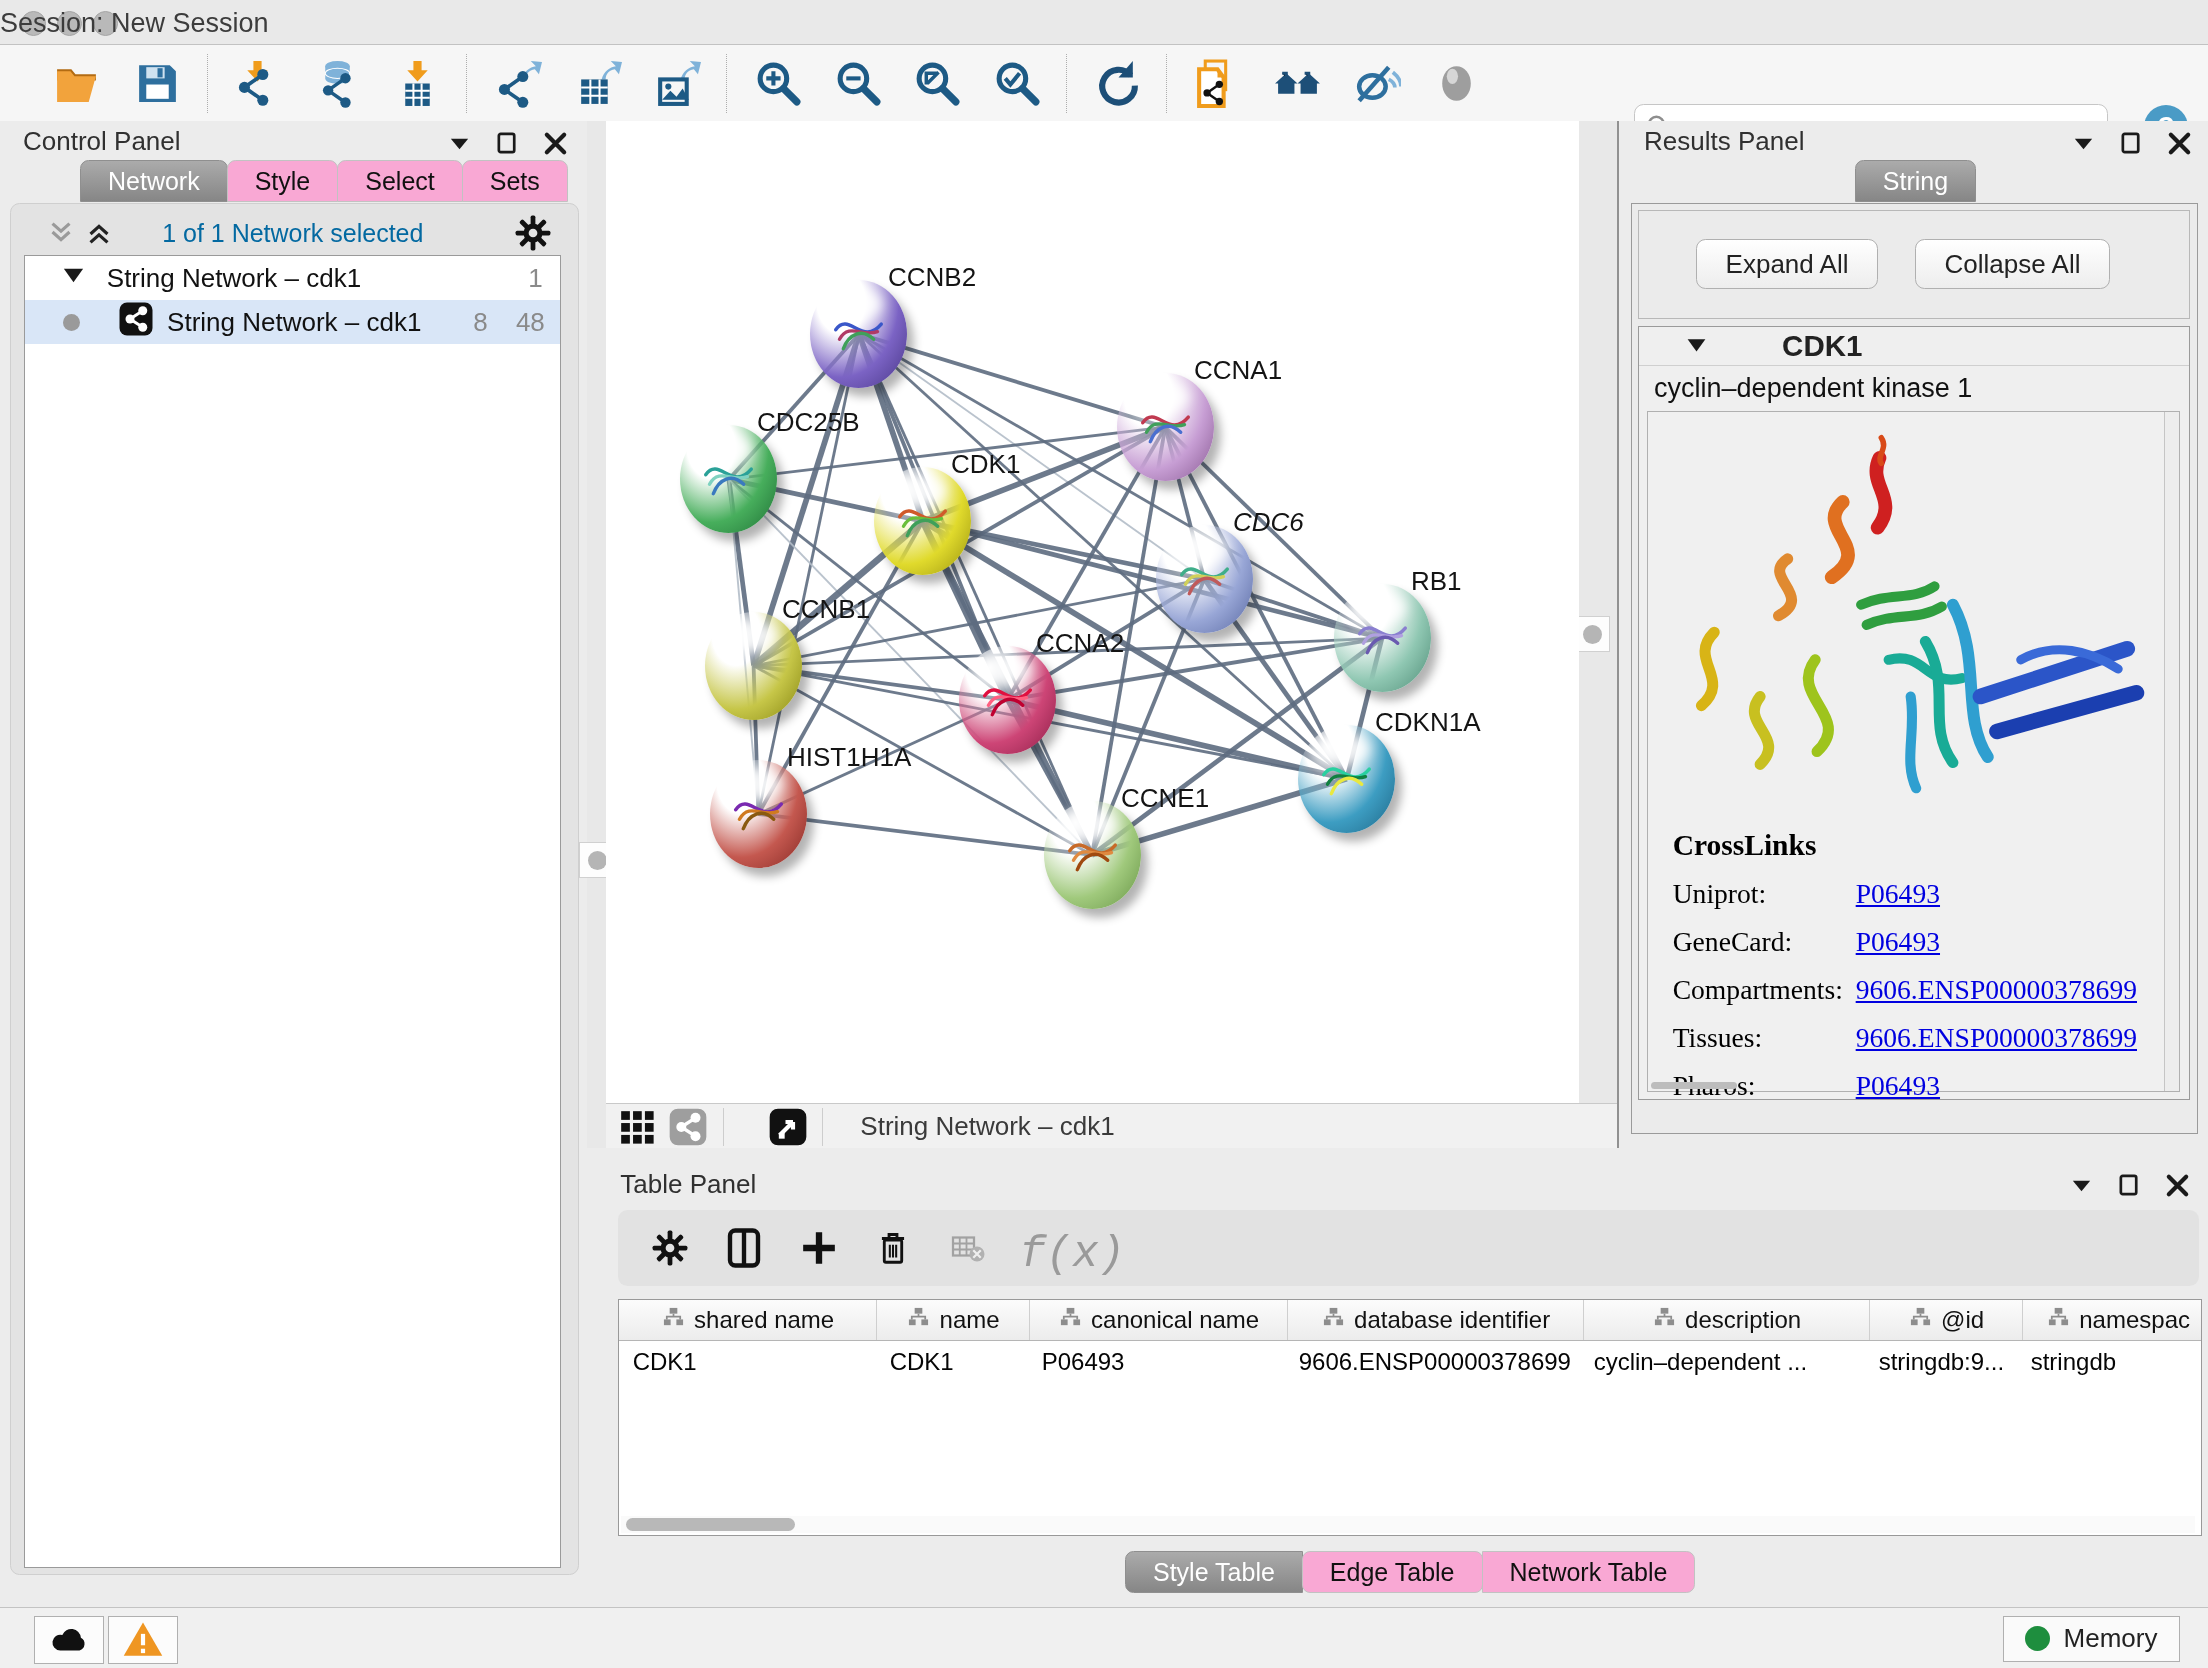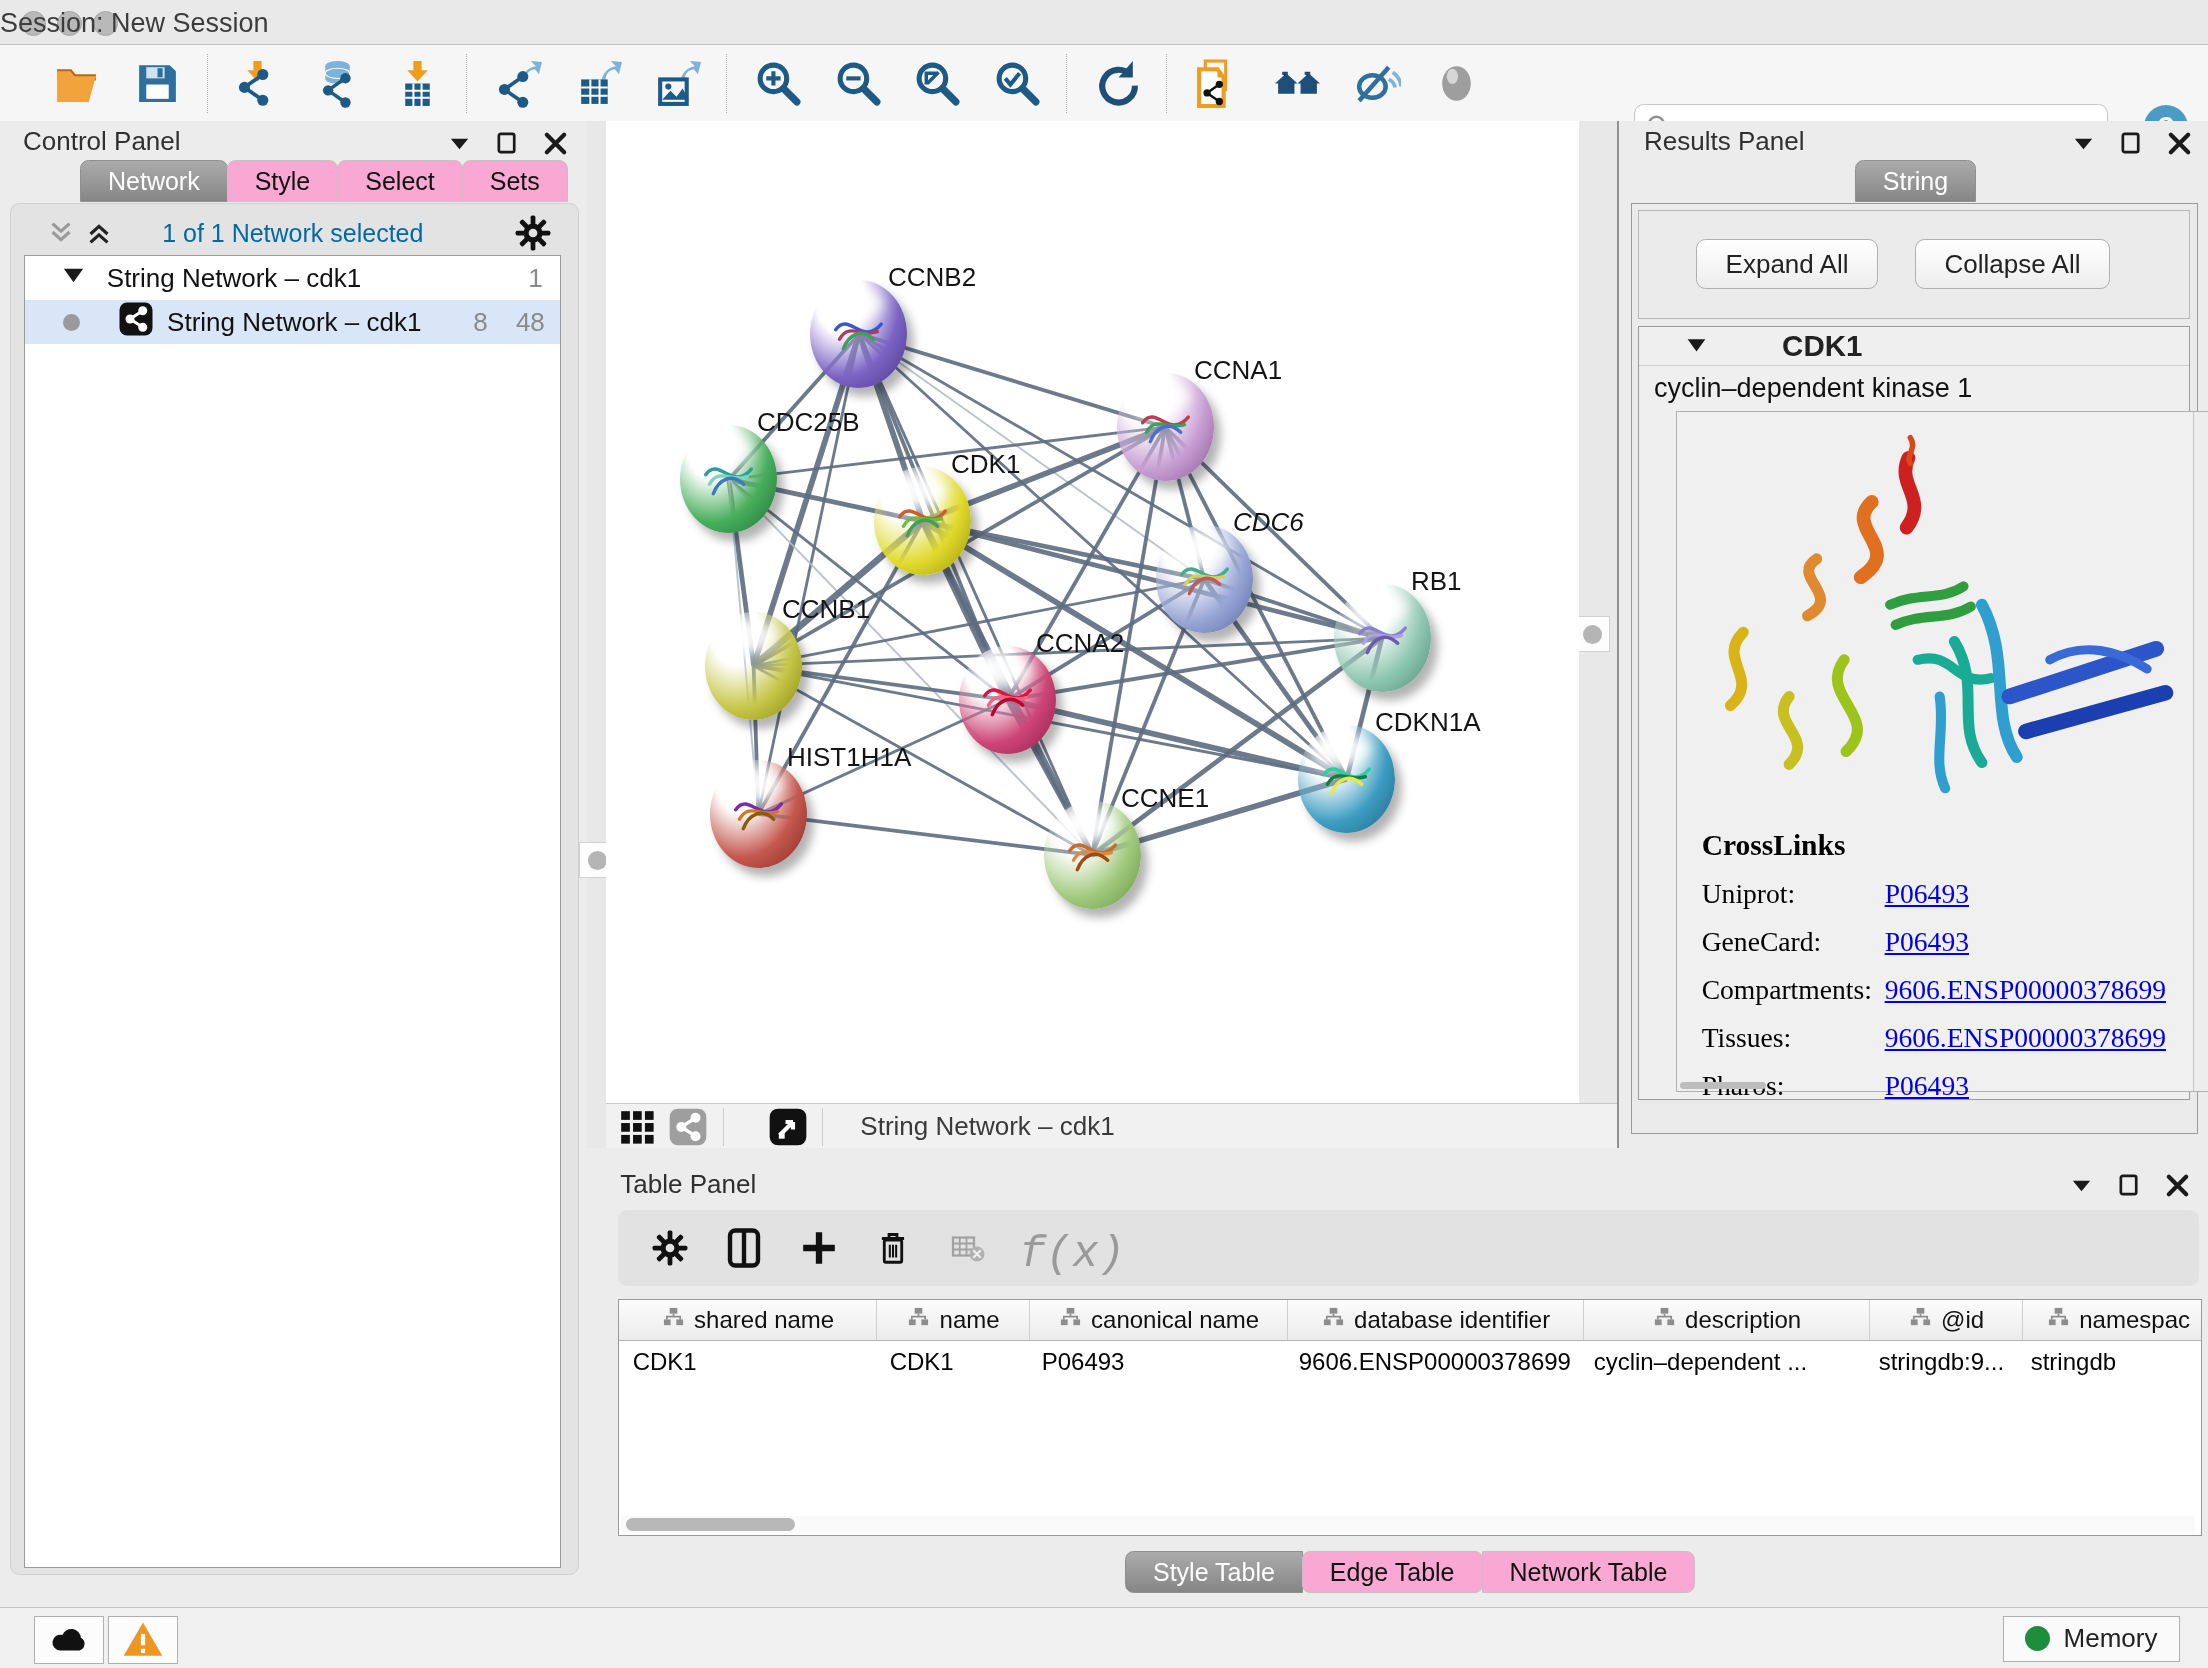--- a/index.html
+++ b/index.html
@@ -58,21 +58,21 @@
   
   #results-panel{position:absolute;left:1617px;top:121px;width:592px;height:1027px;background:#ececec;border-left:2.9px solid #919191;}
   #results-tab-wrap{position:absolute;left:0;top:39px;width:100%;display:flex;justify-content:center;}
   #results-box{position:absolute;left:12.4px;top:82px;width:565px;height:929px;background:#ebebeb;border:1.9px solid #9a9a9a;}
   #rb-top{position:absolute;left:5.7px;top:5.7px;width:550px;height:107px;border:1px solid #b8b8b8;}
   .rbtn{position:absolute;top:28.5px;height:48px;padding:0 28.5px;background:linear-gradient(#ffffff,#ededed);border:1px solid #b0b0b0;border-radius:9.5px;font-size:26px;display:flex;align-items:center;}
   #cdk1-card{position:absolute;left:5.7px;top:122px;width:550px;height:772px;border:1.9px solid #9a9a9a;background:#efefef;}
   #cdk1-head{position:absolute;left:0;top:0;width:100%;height:38px;border-bottom:1px solid #cfcfcf;display:flex;align-items:center;}
   #cdk1-name{font-size:29.5px;font-weight:bold;margin-left:74px;}
   #cdk1-desc{position:absolute;left:15px;top:46px;font-size:27px;color:#111;}
-  #cdk1-inner{position:absolute;left:7.6px;top:84px;width:531px;height:679px;border:1px solid #b0b0b0;background:#f0f0f0;margin-left:29px;}
+  #cdk1-inner{position:absolute;left:7.6px;top:84px;width:531px;height:679px;border:1px solid #b0b0b0;background:#f0f0f0;}
   #rp-vscroll{position:absolute;right:0;top:0;width:13.3px;height:100%;border-left:1px solid #c5c5c5;background:#ededed;}
   #rp-hthumb{position:absolute;left:3.8px;bottom:1.9px;width:86px;height:7.6px;background:#bdbdbd;border-radius:3.8px;}
   #xlinks{position:absolute;left:25px;top:417px;font-family:"Liberation Serif",serif;}
   #xlinks-h{font-size:29.5px;font-weight:bold;color:#000;}
   .xrow{display:flex;margin-top:16px;font-size:27.6px;}
   .xlabel{width:183px;color:#000;}
   .xval{color:#0000e0;text-decoration:underline;}
   
   #table-panel{position:absolute;left:606px;top:1148px;width:1603px;height:459px;background:#ececec;}
   #tp-toolbar{position:absolute;left:12.4px;top:62px;width:1581px;height:76px;background:#e2e2e2;border-radius:9.5px;display:flex;align-items:center;}

